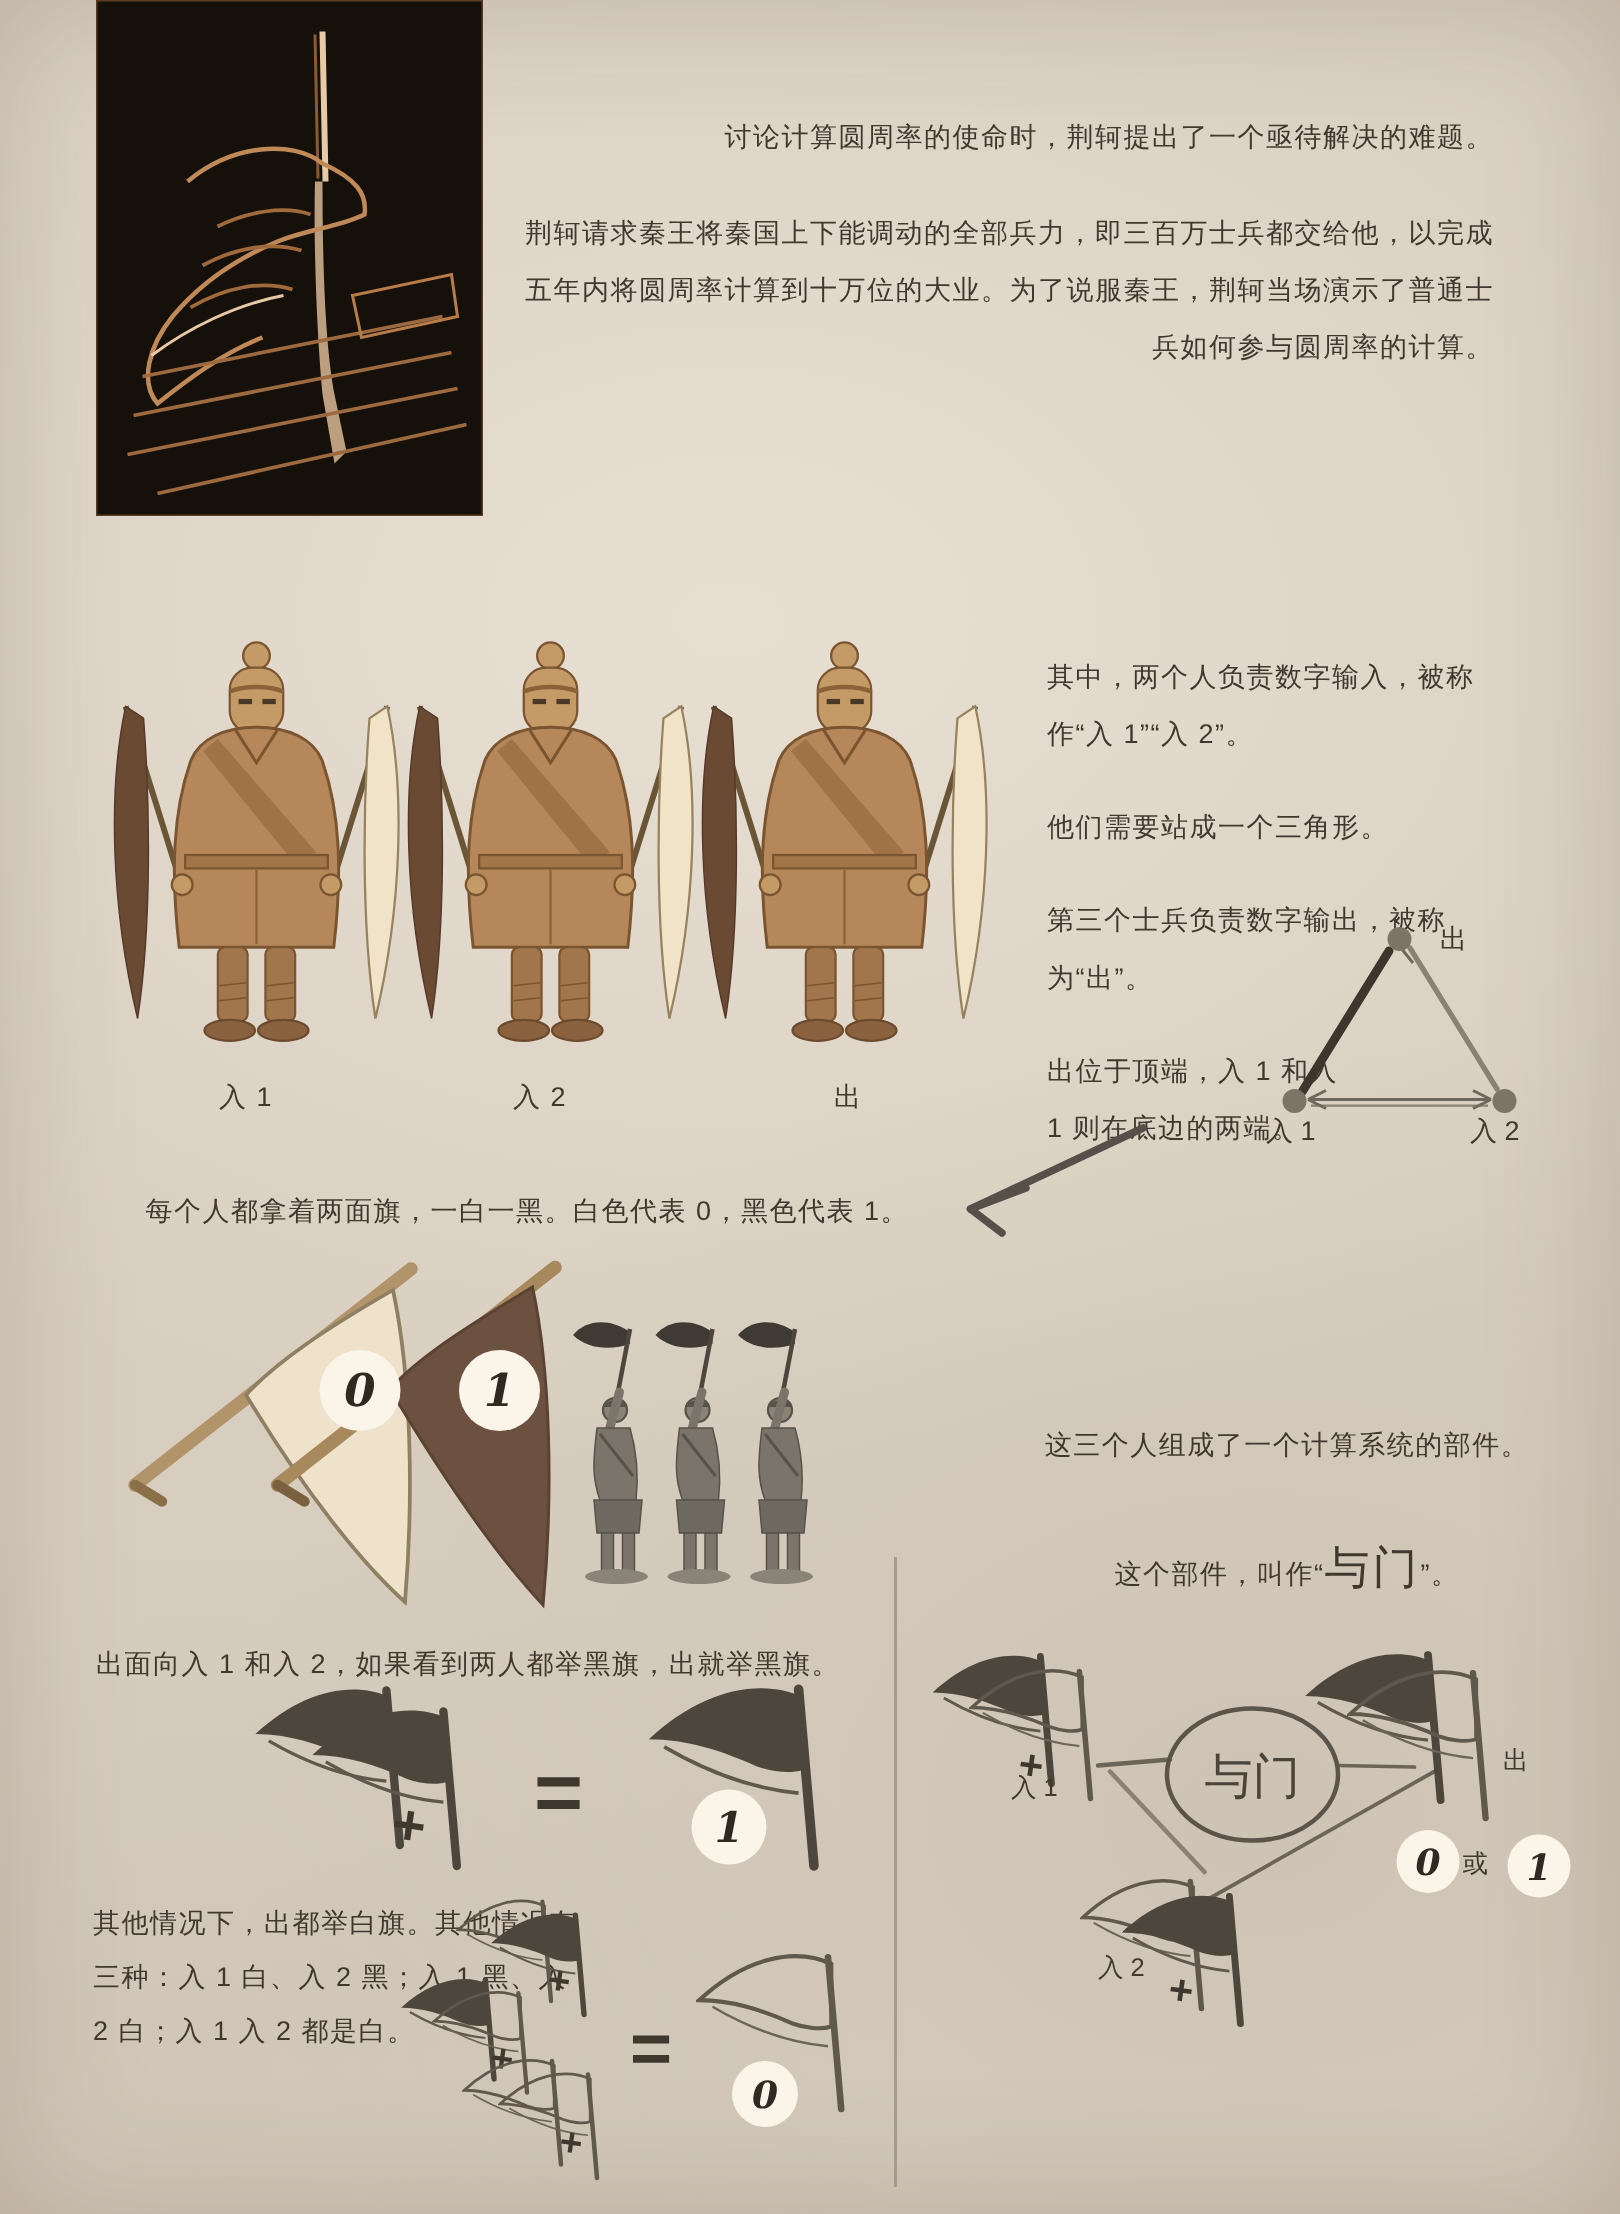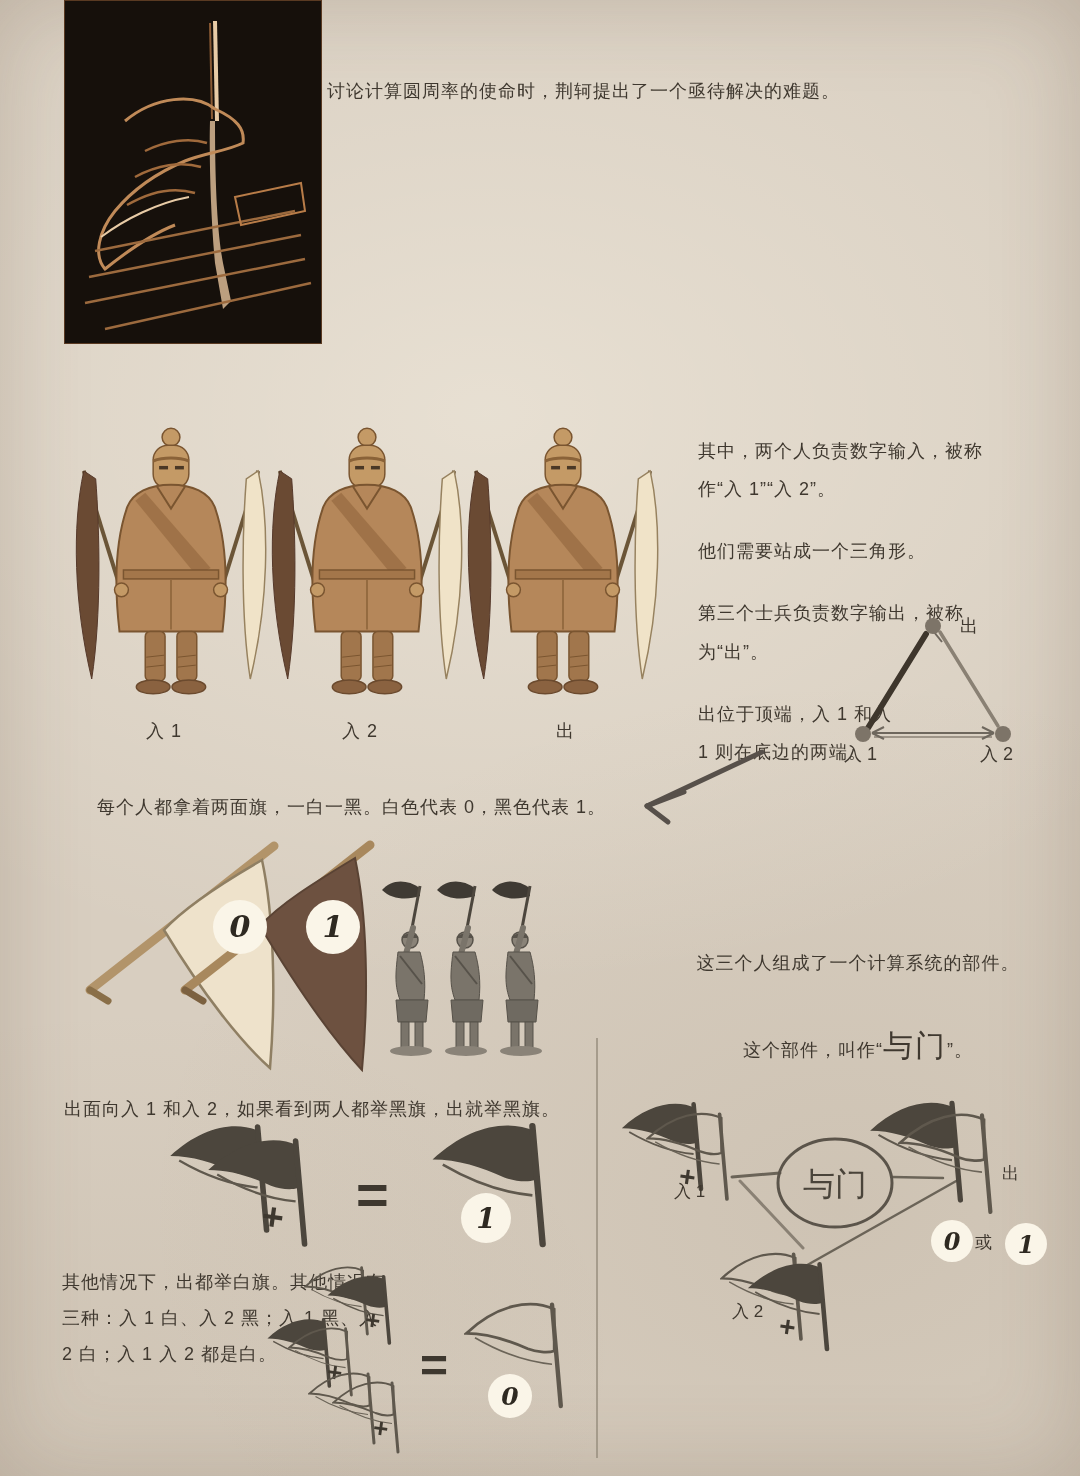--- a/index.html
+++ b/index.html
@@ -89,22 +89,23 @@
       <path d="M145,22 L147,118" stroke="#8a5a34" stroke-width="2" fill="none"></path>
       <path d="M150,120 C 150,180 152,230 158,262 L166,300 L158,308 L150,262 C 146,220 144,160 145,120 Z" fill="#d9b894" opacity="0.85"></path>
       <path d="M60,120 C 90,95 130,92 150,108 C 172,118 180,128 178,142 C 162,150 140,152 120,160 C 96,170 70,186 50,210 C 34,230 28,254 40,268 C 60,252 84,234 110,224" fill="none" stroke="#c08a58" stroke-width="3"></path>
       <path d="M80,150 C 100,140 124,136 142,142 M70,176 C 92,164 116,160 136,166 M62,204 C 86,190 110,186 130,192" fill="none" stroke="#a06a3c" stroke-width="2.5"></path>
       <path d="M30,250 L230,210 M24,276 L236,234 M20,302 L240,258 M40,328 L246,282" stroke="#9c6a3e" stroke-width="2.5" fill="none"></path>
       <path d="M170,196 L236,182 L240,210 L176,224 Z" fill="none" stroke="#b87c48" stroke-width="2"></path>
       <path d="M36,236 C 60,218 92,202 124,196" fill="none" stroke="#e8cba6" stroke-width="2"></path>
     </svg>
   </div>
 
-  <div class="abs txt" style="left:327px;top:72px;width:650px;">
+  <div class="abs txt" style="left:346px;top:72px;width:650px;text-align:right;">
     <p>讨论计算圆周率的使命时，荆轲提出了一个亟待解决的难题。</p>
+    <p>荆轲请求秦王将秦国上下能调动的全部兵力，即三百万士兵都交给他，以完成五年内将圆周率计算到十万位的大业。为了说服秦王，荆轲当场演示了普通士兵如何参与圆周率的计算。</p>
   </div>
 
 
   <svg class="abs" style="left:62px;top:420px;" width="218" height="300" viewBox="0 0 220 300">
       <use href="#soldier-big"></use>
     </svg>
   <svg class="abs" style="left:258px;top:420px;" width="218" height="300" viewBox="0 0 220 300">
       <use href="#soldier-big"></use>
     </svg>
   <svg class="abs" style="left:454px;top:420px;" width="218" height="300" viewBox="0 0 220 300">

